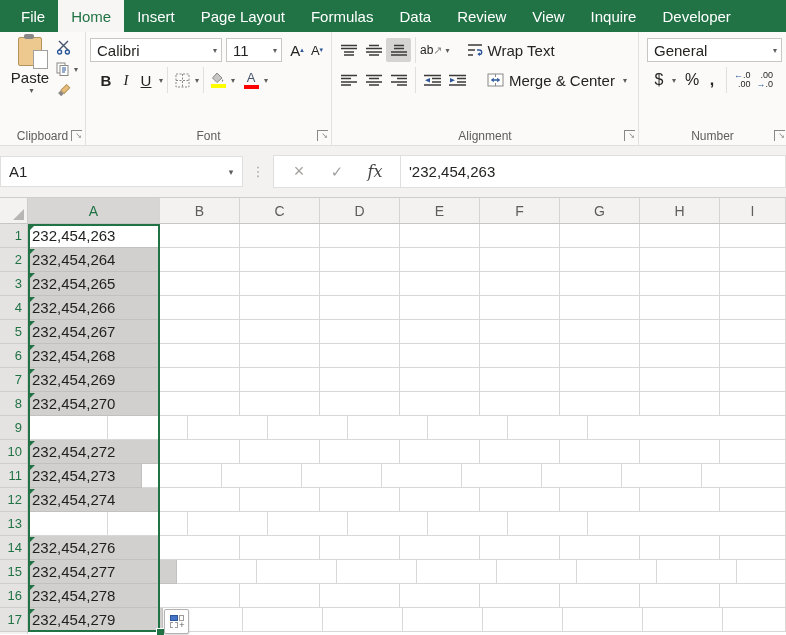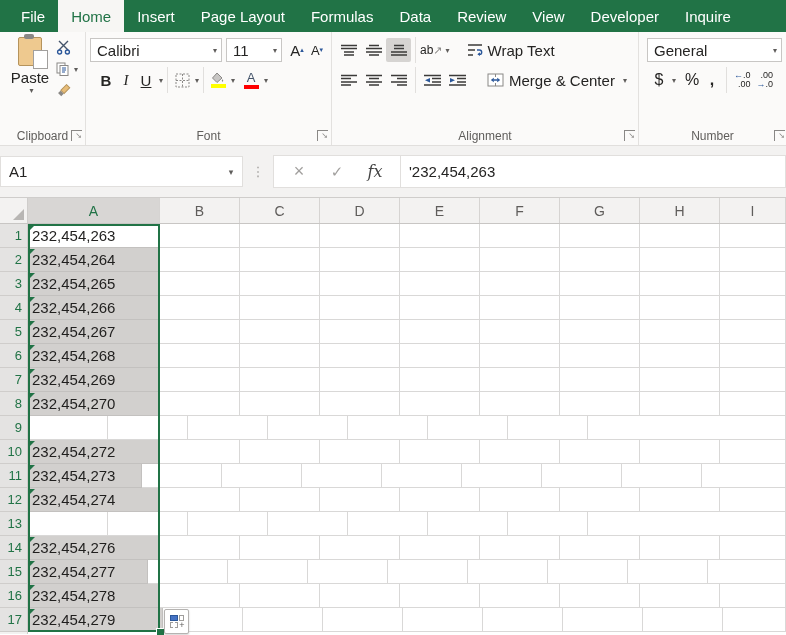--- a/index.html
+++ b/index.html
@@ -102,22 +102,22 @@
 
   <div class="tabbar" id="tabbar">
       <div class="tab">File</div>
       <div class="tab active">Home</div>
       <div class="tab">Insert</div>
       <div class="tab">Page Layout</div>
       <div class="tab">Formulas</div>
       <div class="tab">Data</div>
       <div class="tab">Review</div>
       <div class="tab">View</div>
+      <div class="tab">Inquire</div>
       <div class="tab">Developer</div>
-      <div class="tab">Inquire</div>
     </div>
 
   <div class="ribbon">
 
     <div class="group grp-clipboard">
       <div class="g-body">
         <div class="pastebtn">
           <span class="clipb">
               <span class="clip"></span>
               <span class="page"></span>
@@ -559,21 +559,21 @@
           <div class="cell" style="width: 80px;"></div>
           <div class="cell" style="width: 80px;"></div>
           <div class="cell" style="width: 80px;"></div>
           <div class="cell" style="width: 80px;"></div>
           <div class="cell" style="width: 80px;"></div>
           <div class="cell" style="width: 80px;"></div>
           <div class="cell" style="flex: 1 1 0%;"></div>
         </div>
         <div class="gridrow">
           <div class="rowhdr">15</div>
-          <div class="cell cellA" style="width: 120px;">
+          <div class="cell cellA" style="width: 149px;">
             <span class="errtri"></span>
             <span>232,454,277</span>
           </div>
           <div class="cell" style="width: 80px;"></div>
           <div class="cell" style="width: 80px;"></div>
           <div class="cell" style="width: 80px;"></div>
           <div class="cell" style="width: 80px;"></div>
           <div class="cell" style="width: 80px;"></div>
           <div class="cell" style="width: 80px;"></div>
           <div class="cell" style="width: 80px;"></div>

